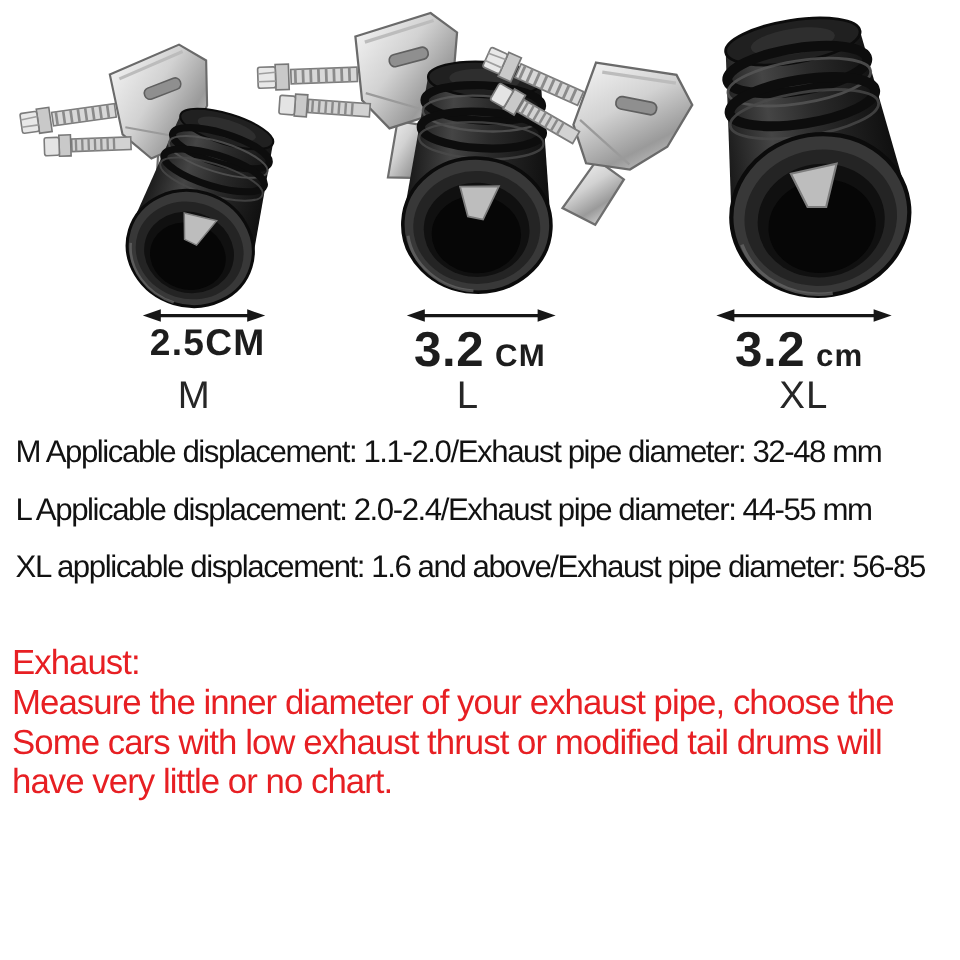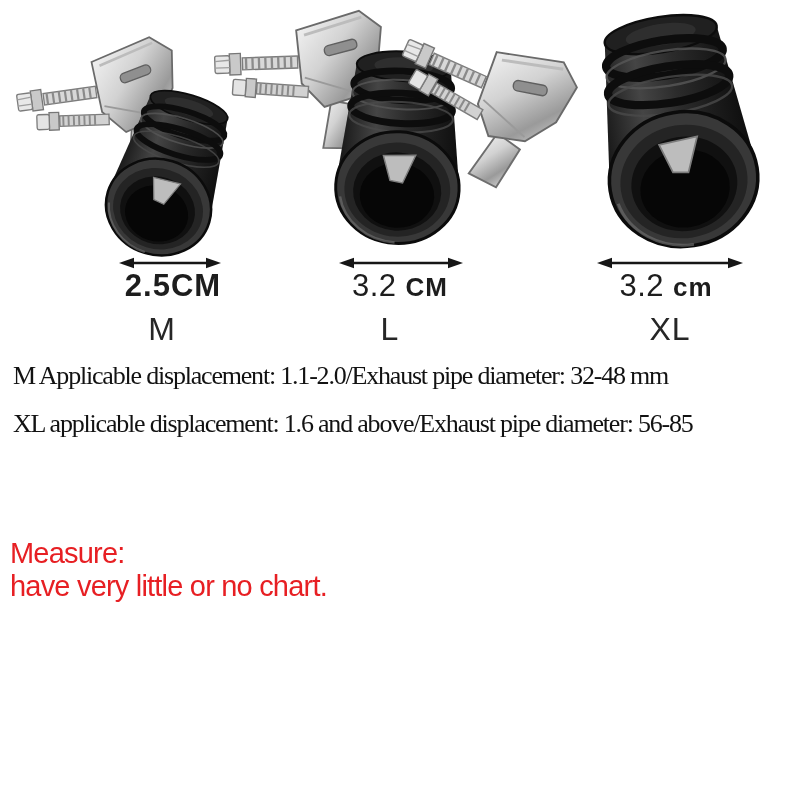--- a/index.html
+++ b/index.html
@@ -7,32 +7,31 @@
     position:relative;width:800px;height:800px;background:#ffffff;
     font-family:"Liberation Sans", sans-serif;overflow:hidden;
   }
   svg.product{position:absolute;overflow:visible;}
   svg.dim-arrow{position:absolute;top:255px;overflow:visible;}
   .meas{
     position:absolute;top:268px;text-align:center;color:#1d1d1d;
     white-space:nowrap;
   }
   .meas .val{font-size:31px;font-weight:700;letter-spacing:1px;}
-  .meas.big .val{font-size:31px;font-weight:400;letter-spacing:0.5px;}
+  .meas.big .val{font-size:41px;font-weight:700;letter-spacing:0.5px;}
   .meas .unit{font-size:31px;font-weight:700;letter-spacing:1px;}
   .meas.big .unit{font-size:26px;font-weight:600;margin-left:9px;letter-spacing:1px;}
   .size-letter{
     position:absolute;top:311px;width:100px;text-align:center;
     font-size:32px;font-weight:500;color:#262626;letter-spacing:1px;
   }
   .specs{
     position:absolute;left:13px;top:352px;
     font-size:26px;letter-spacing:-1.2px;line-height:48px;color:#121212;
     white-space:nowrap;
-    font-family:Liberation Serif, serif;
   }
   .notice{
     position:absolute;left:10px;top:537px;
     font-size:29px;letter-spacing:-0.8px;line-height:33px;
     white-space:nowrap;
   }
 </style>
 </head>
 <body>
 
@@ -132,21 +131,24 @@
   <div class="meas big" style="left:590px;width:152px">
     <span class="val">3.2</span><span class="unit">cm</span>
   </div>
 
   <div class="size-letter" style="left:112px">M</div>
   <div class="size-letter" style="left:340px">L</div>
   <div class="size-letter" style="left:620px">XL</div>
 
   <div class="specs">
     <div>M Applicable displacement: 1.1-2.0/Exhaust pipe diameter: 32-48 mm</div>
+    <div>L Applicable displacement: 2.0-2.4/Exhaust pipe diameter: 44-55 mm</div>
     <div>XL applicable displacement: 1.6 and above/Exhaust pipe diameter: 56-85</div>
   </div>
 
   <div class="notice" id="notice-block" style="color: rgb(231, 31, 35);">
-    <div>Measure:</div>
+    <div>Exhaust:</div>
+    <div>Measure the inner diameter of your exhaust pipe, choose the</div>
+    <div>Some cars with low exhaust thrust or modified tail drums will</div>
     <div>have very little or no chart.</div>
   </div>
 
 </div>
 
 </body></html>

